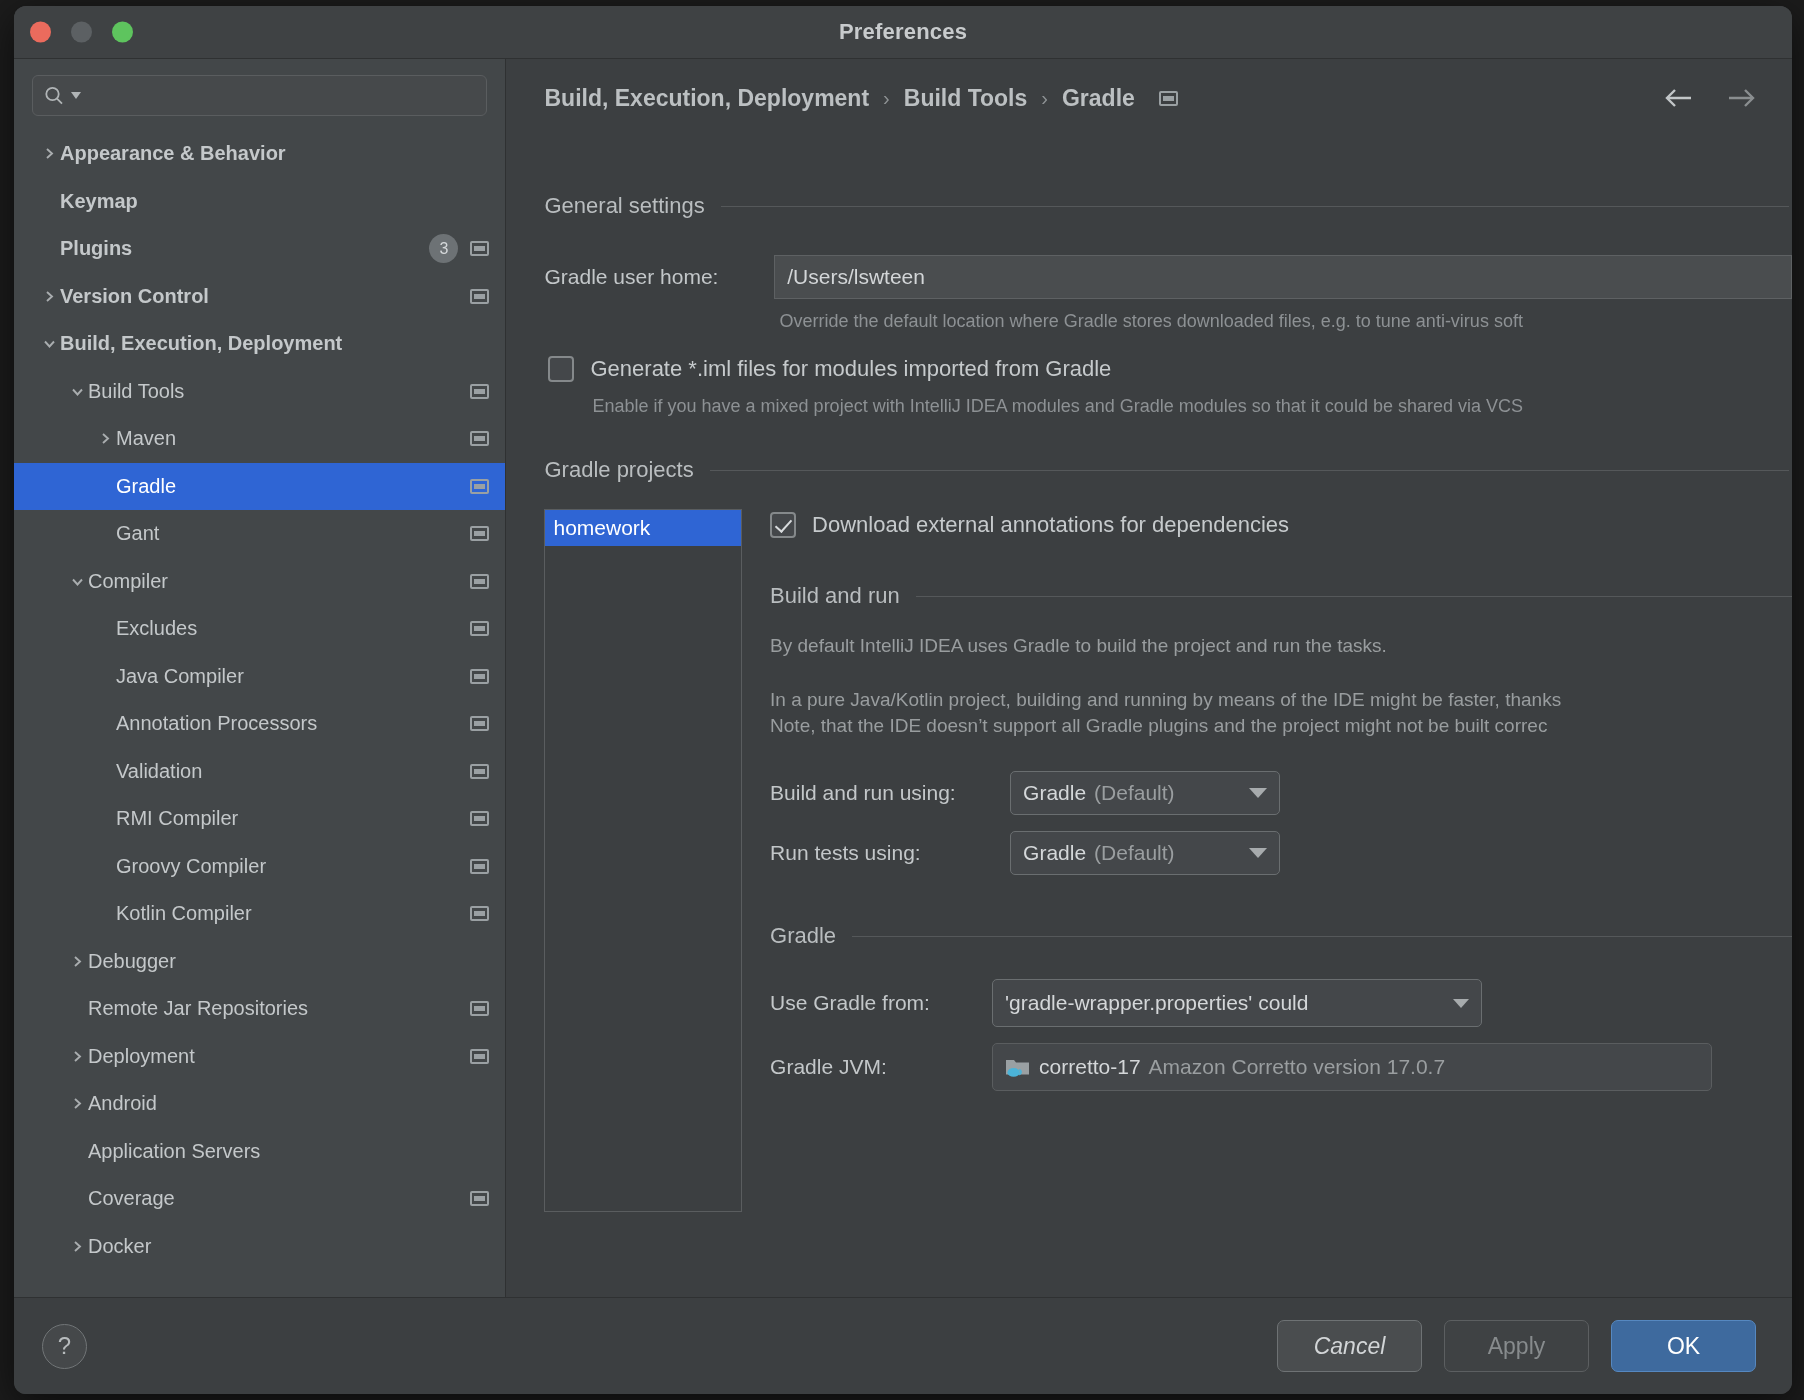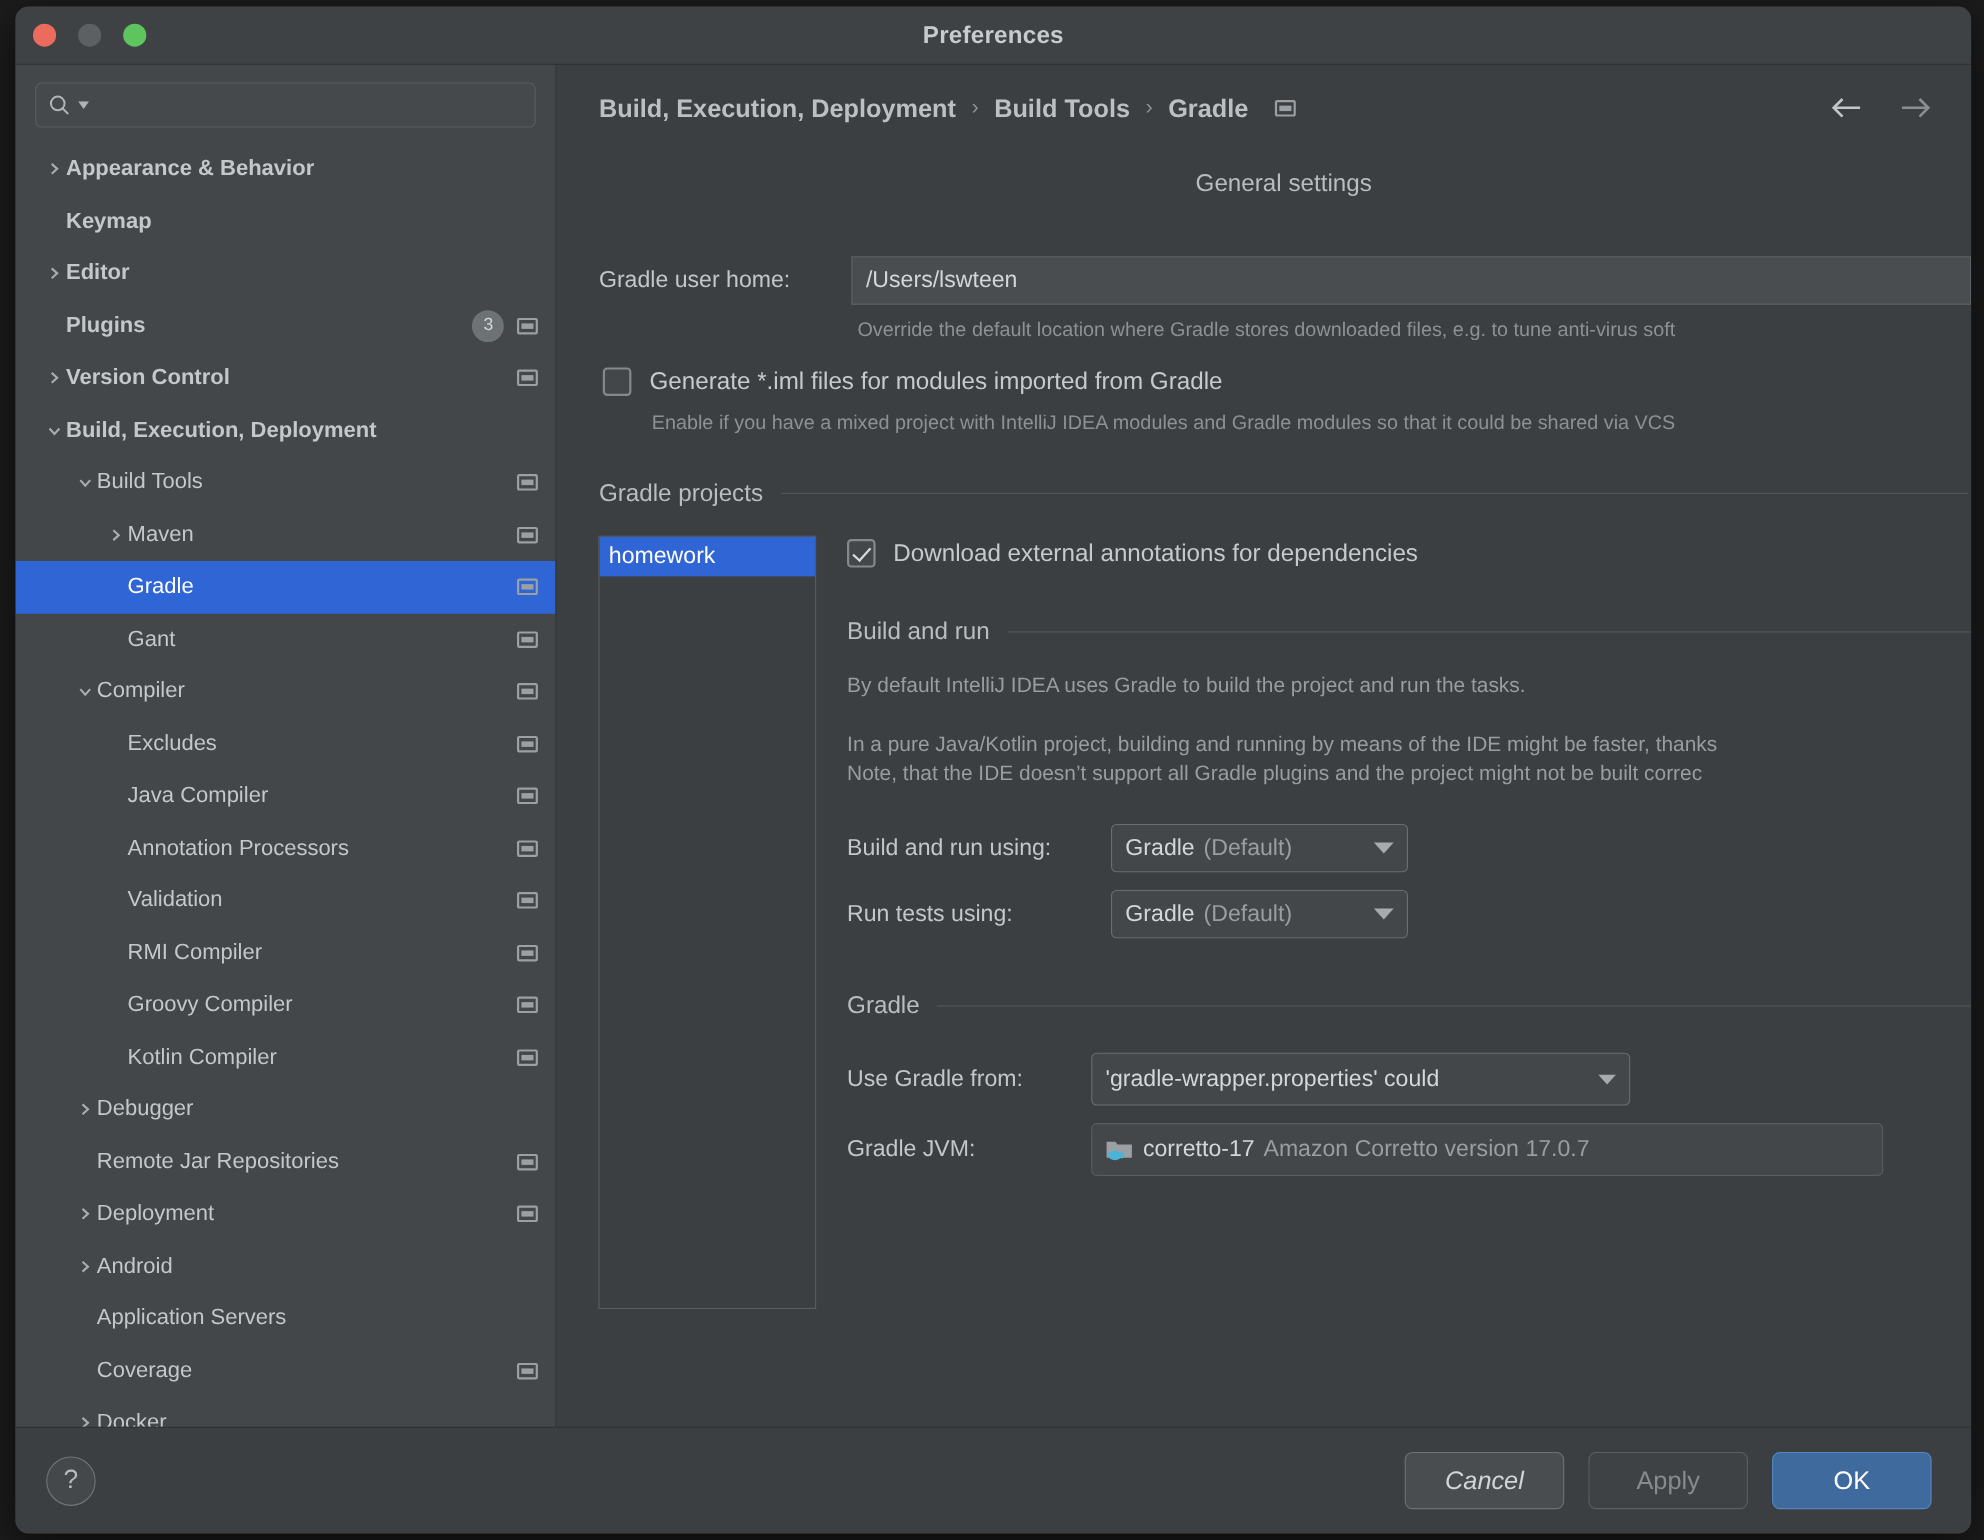--- a/index.html
+++ b/index.html
@@ -358,29 +358,20 @@
               <svg viewBox="0 0 13 13">
                 <polyline points="4,2 9,6.5 4,11" fill="none" stroke="currentColor" stroke-width="1.9"></polyline>
               </svg>
             </span>
             <span class="tree-label">Appearance &amp; Behavior</span>
             <span class="tree-right"></span>
           </div>
           <div class="tree-row bold" style="padding-left: 24px;">
             <span class="arrow"></span>
             <span class="tree-label">Keymap</span>
-            <span class="tree-right"></span>
-          </div>
-          <div class="tree-row bold" style="padding-left: 24px;">
-            <span class="arrow">
-              <svg viewBox="0 0 13 13">
-                <polyline points="4,2 9,6.5 4,11" fill="none" stroke="currentColor" stroke-width="1.9"></polyline>
-              </svg>
-            </span>
-            <span class="tree-label">Editor</span>
             <span class="tree-right"></span>
           </div>
           <div class="tree-row bold" style="padding-left: 24px;">
             <span class="arrow"></span>
             <span class="tree-label">Plugins</span>
             <span class="tree-right">
               <span class="count-badge">3</span>
               <span class="scope-icon"></span>
             </span>
           </div>
@@ -581,21 +572,21 @@
             <svg width="30" height="24" viewBox="0 0 30 24">
               <line x1="3" y1="12" x2="27" y2="12" stroke="#8a8e90" stroke-width="2.4"></line>
               <polyline points="19,4 27,12 19,20" fill="none" stroke="#8a8e90" stroke-width="2.4"></polyline>
             </svg>
           </span>
         </div>
       </div>
 
       <div id="content">
 
-        <div class="section-head" style="margin-top:17px; padding-right:0; width:1245px;flex-direction:column;">
+        <div class="section-head" style="margin-top:56px; padding-right:0; width:1245px;">
           <span class="section-title">General settings</span>
           <span class="section-rule"></span>
         </div>
 
         <div class="field-row" style="margin-top:36px;">
           <span class="field-label" style="width:240px;">Gradle user home:</span>
           <input class="text-input" style="width: 1040px; margin-left: -5px;" type="text" value="/Users/lswteen">
         </div>
 
         <div class="hint" style="margin-top:12px; margin-left:235px;">Override the default location where Gradle stores downloaded files, e.g. to tune anti-virus soft</div>

